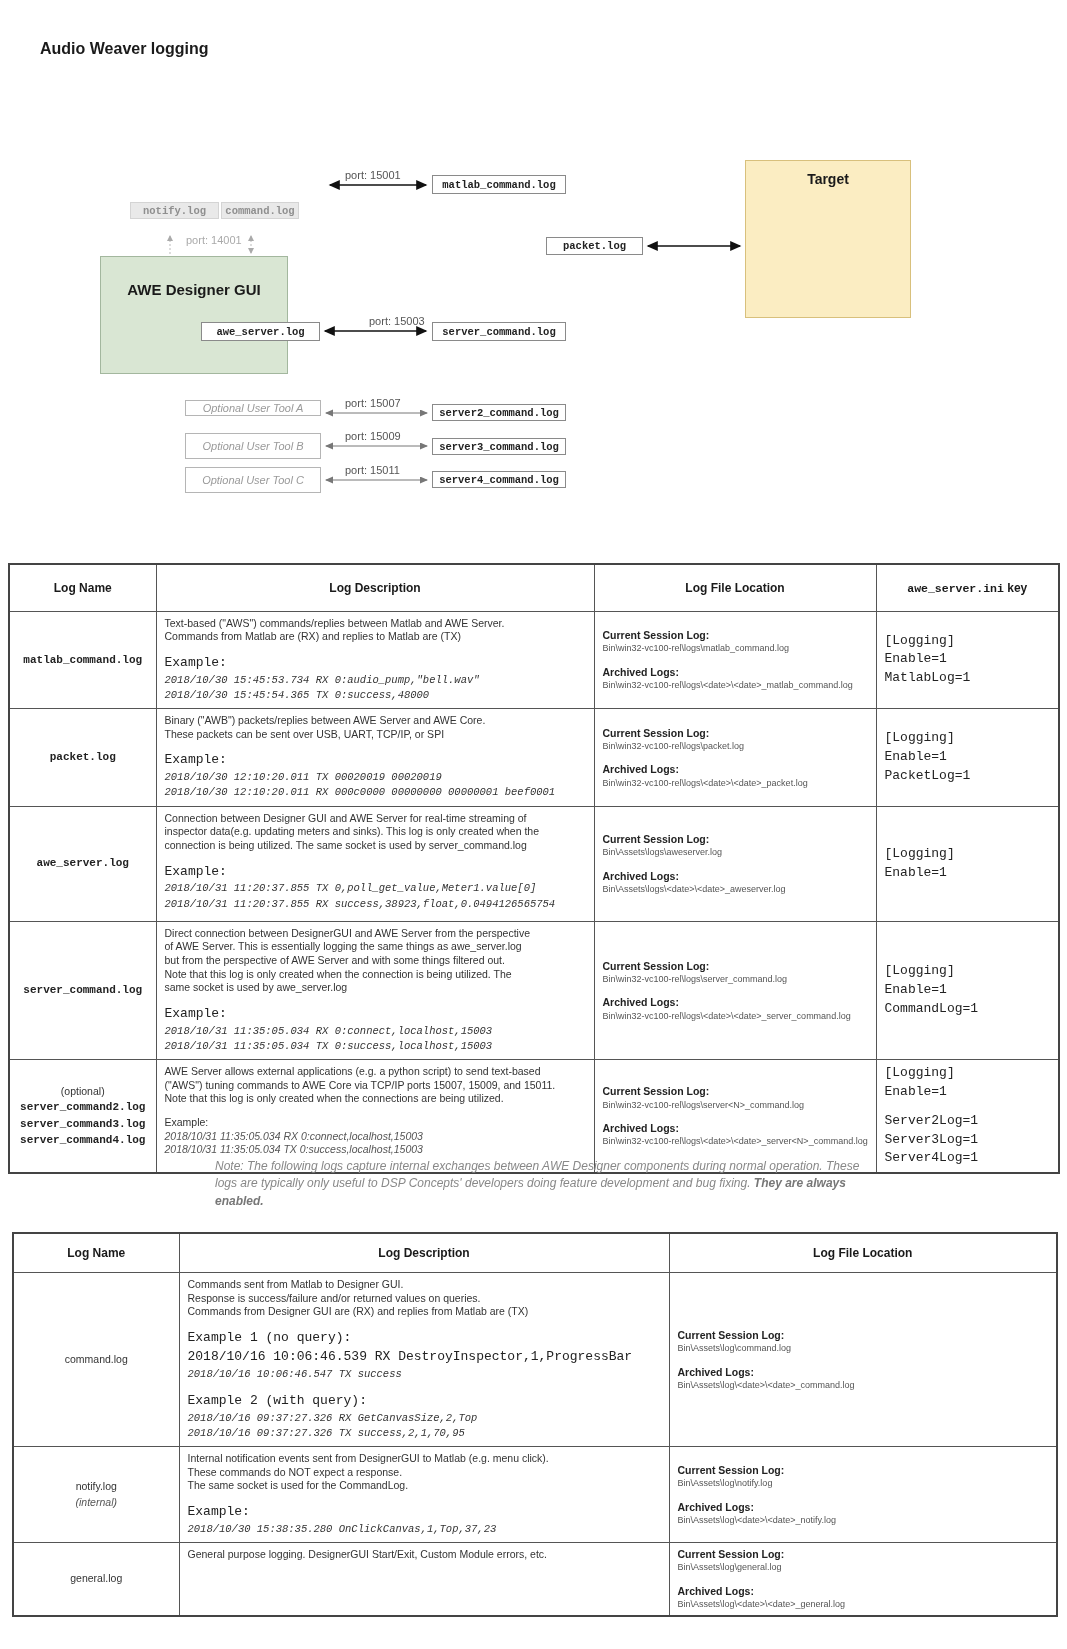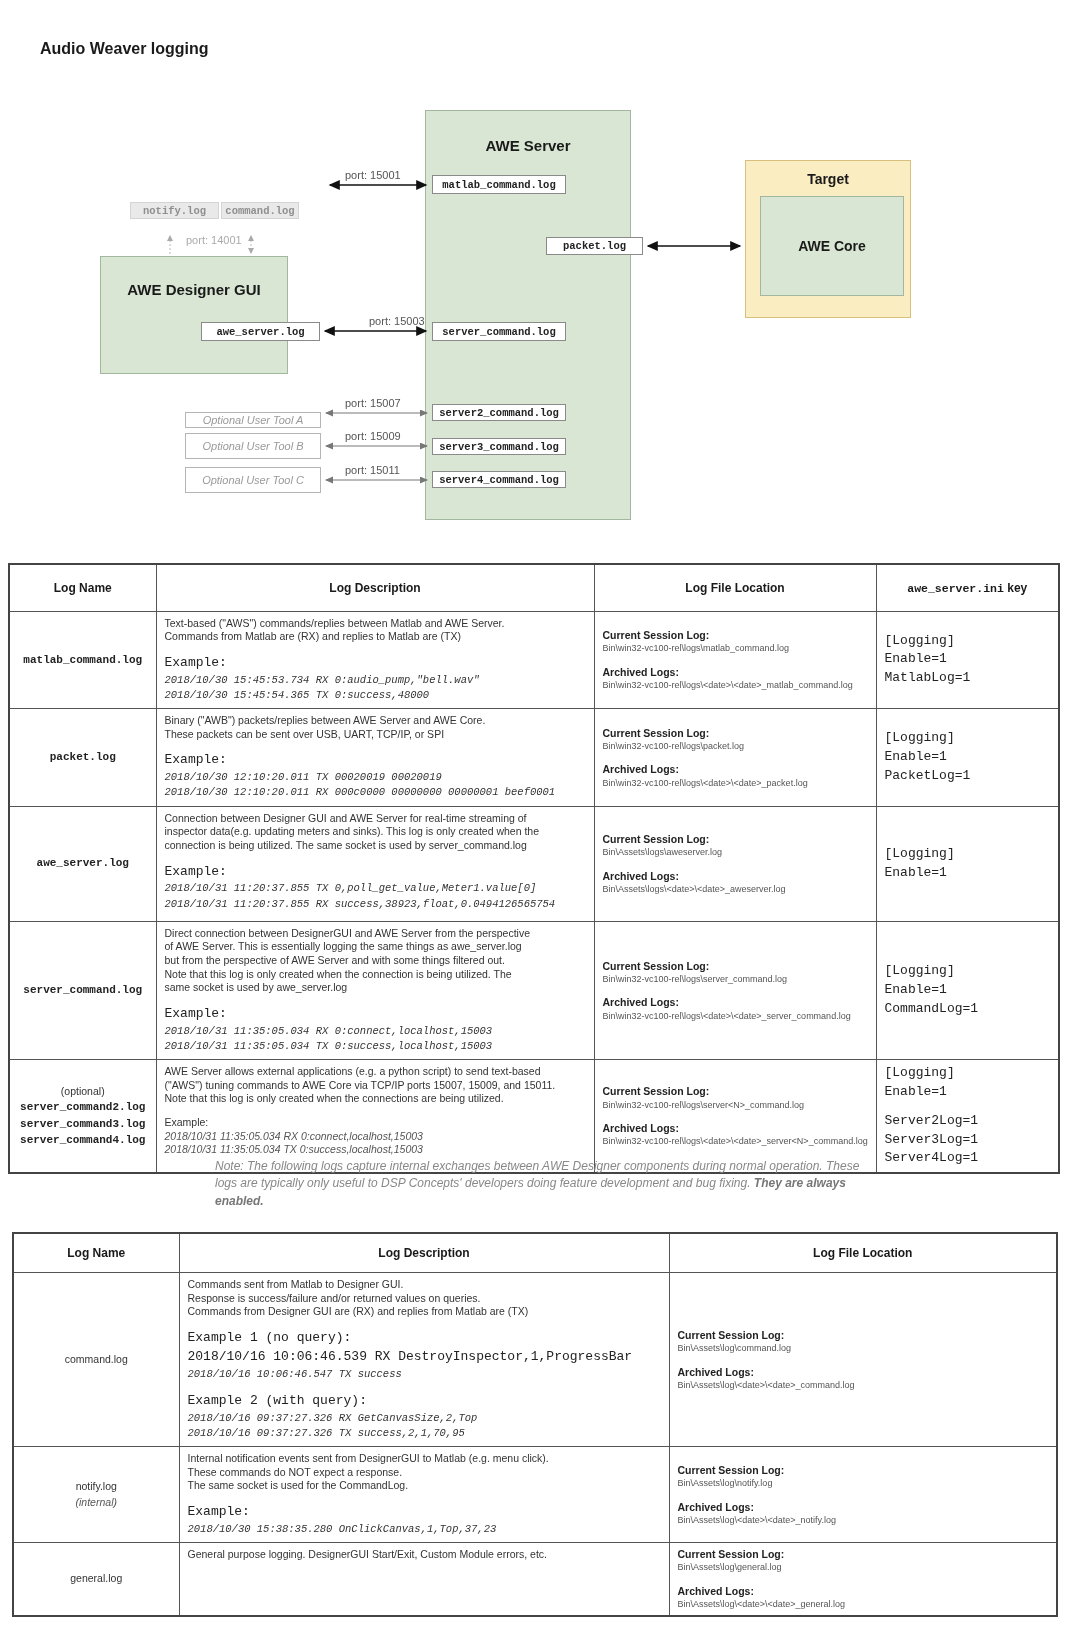--- a/index.html
+++ b/index.html
@@ -74,38 +74,32 @@
 <div id="diagram">
 
   <div class="chip-dim" style="left:130px;top:202px;width:89px;height:17px;">notify.log</div>
   <div class="chip-dim" style="left:221px;top:202px;width:78px;height:17px;">command.log</div>
 
   <div class="gbox" style="left:100px;top:256px;width:188px;height:118px;">
     <div class="boxtitle" style="margin-top:24px;font-size:15px;">AWE Designer GUI</div>
   </div>
   <div class="chip" style="left:201px;top:322px;width:119px;height:19px;">awe_server.log</div>
 
-  <div class="gbox" style="left:425px;top:110px;width:206px;height:410px;">
-    <div class="boxtitle" style="margin-top:26px;font-size:15px;">AWE Server</div>
-  </div>
   <div class="chip" style="left:432px;top:175px;width:134px;height:19px;">matlab_command.log</div>
   <div class="chip" style="left:546px;top:237px;width:97px;height:18px;">packet.log</div>
   <div class="chip" style="left:432px;top:322px;width:134px;height:19px;">server_command.log</div>
   <div class="chip" style="left:432px;top:404px;width:134px;height:17px;">server2_command.log</div>
   <div class="chip" style="left:432px;top:438px;width:134px;height:17px;">server3_command.log</div>
   <div class="chip" style="left:432px;top:471px;width:134px;height:17px;">server4_command.log</div>
 
   <div class="ybox" style="left:745px;top:160px;width:166px;height:158px;">
     <div class="boxtitle" style="margin-top:10px;">Target</div>
   </div>
-  <div class="gbox" style="left:760px;top:196px;width:144px;height:100px;display:flex;align-items:center;justify-content:center;">
-    <div class="boxtitle">AWE Core</div>
-  </div>
-
-  <div class="toolbox" style="left:185px;top:400px;width:136px;height:16px;margin-top:12px;">Optional User Tool A</div>
+
+  <div class="toolbox" style="left:185px;top:400px;width:136px;height:16px;">Optional User Tool A</div>
   <div class="toolbox" style="left:185px;top:433px;width:136px;height:26px;text-align:center;">Optional User Tool B</div>
   <div class="toolbox" style="left:185px;top:467px;width:136px;height:26px;">Optional User Tool C</div>
 
   <div class="portlbl" style="left:345px;top:169px;text-align:right;">port: 15001</div>
   <div class="portlbl dim" style="left:186px;top:234px;">port: 14001</div>
   <div class="portlbl" style="left:345px;top:315px;padding-left:24px;">port: 15003</div>
   <div class="portlbl" style="left:345px;top:397px;">port: 15007</div>
   <div class="portlbl" style="left:345px;top:430px;">port: 15009</div>
   <div class="portlbl" style="left:345px;top:464px;">port: 15011</div>
 

